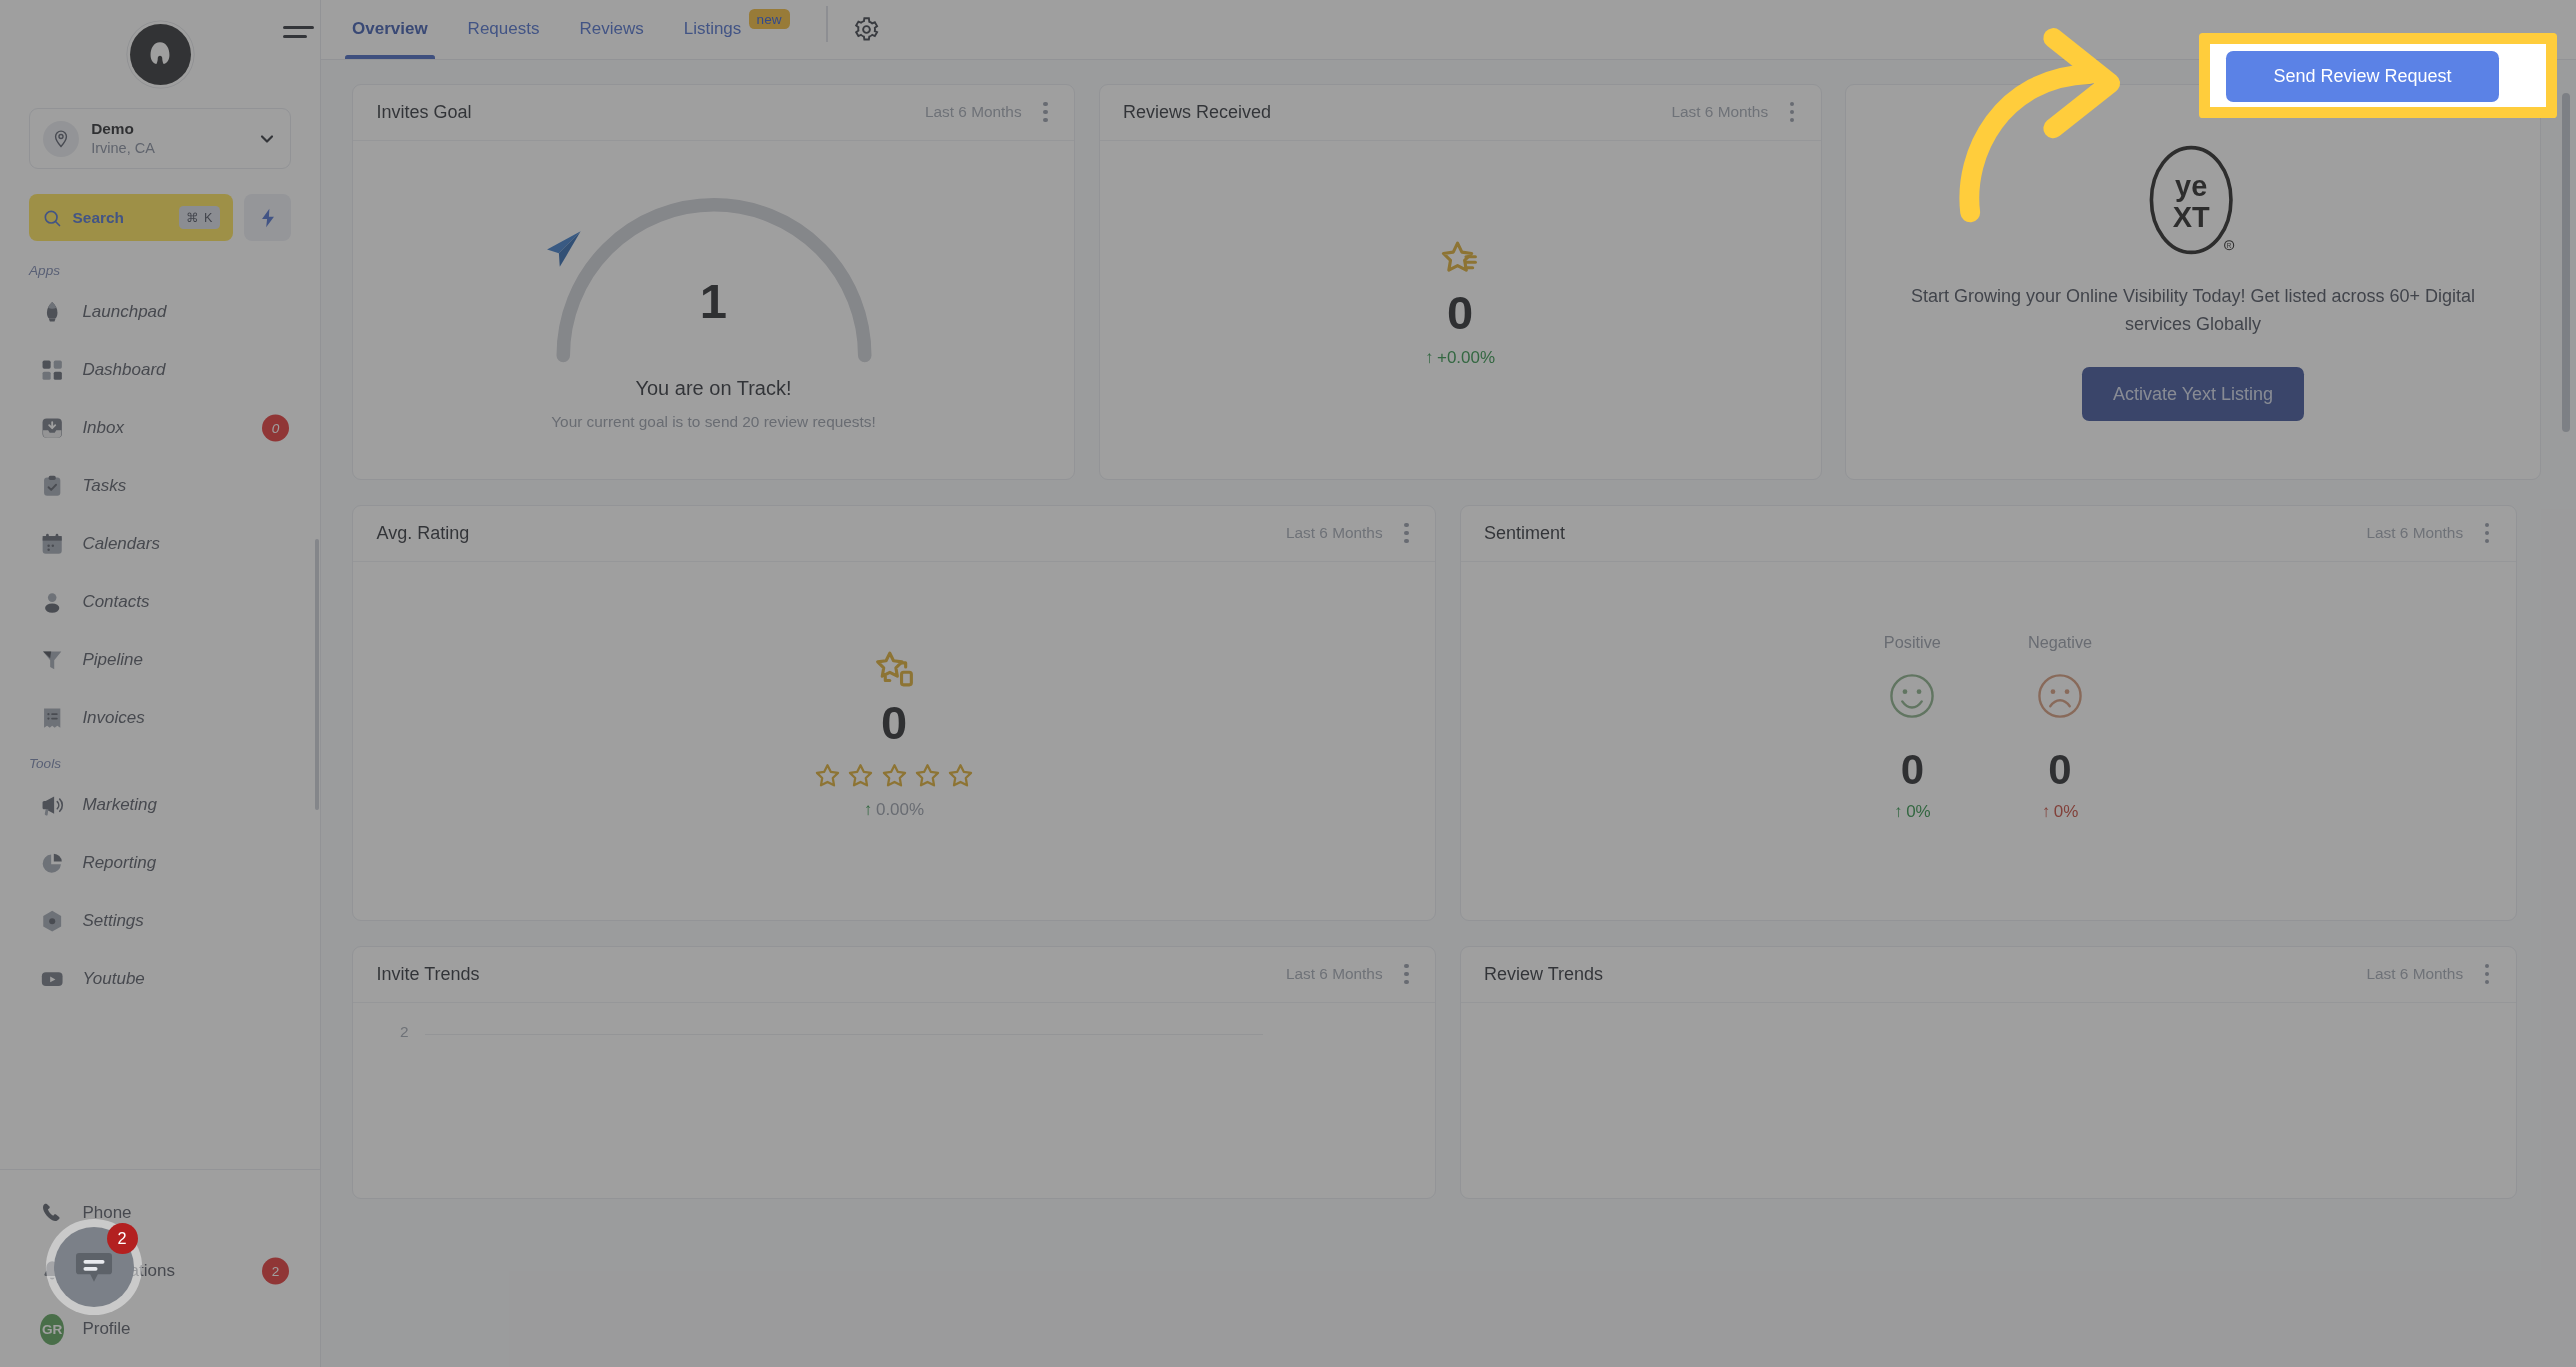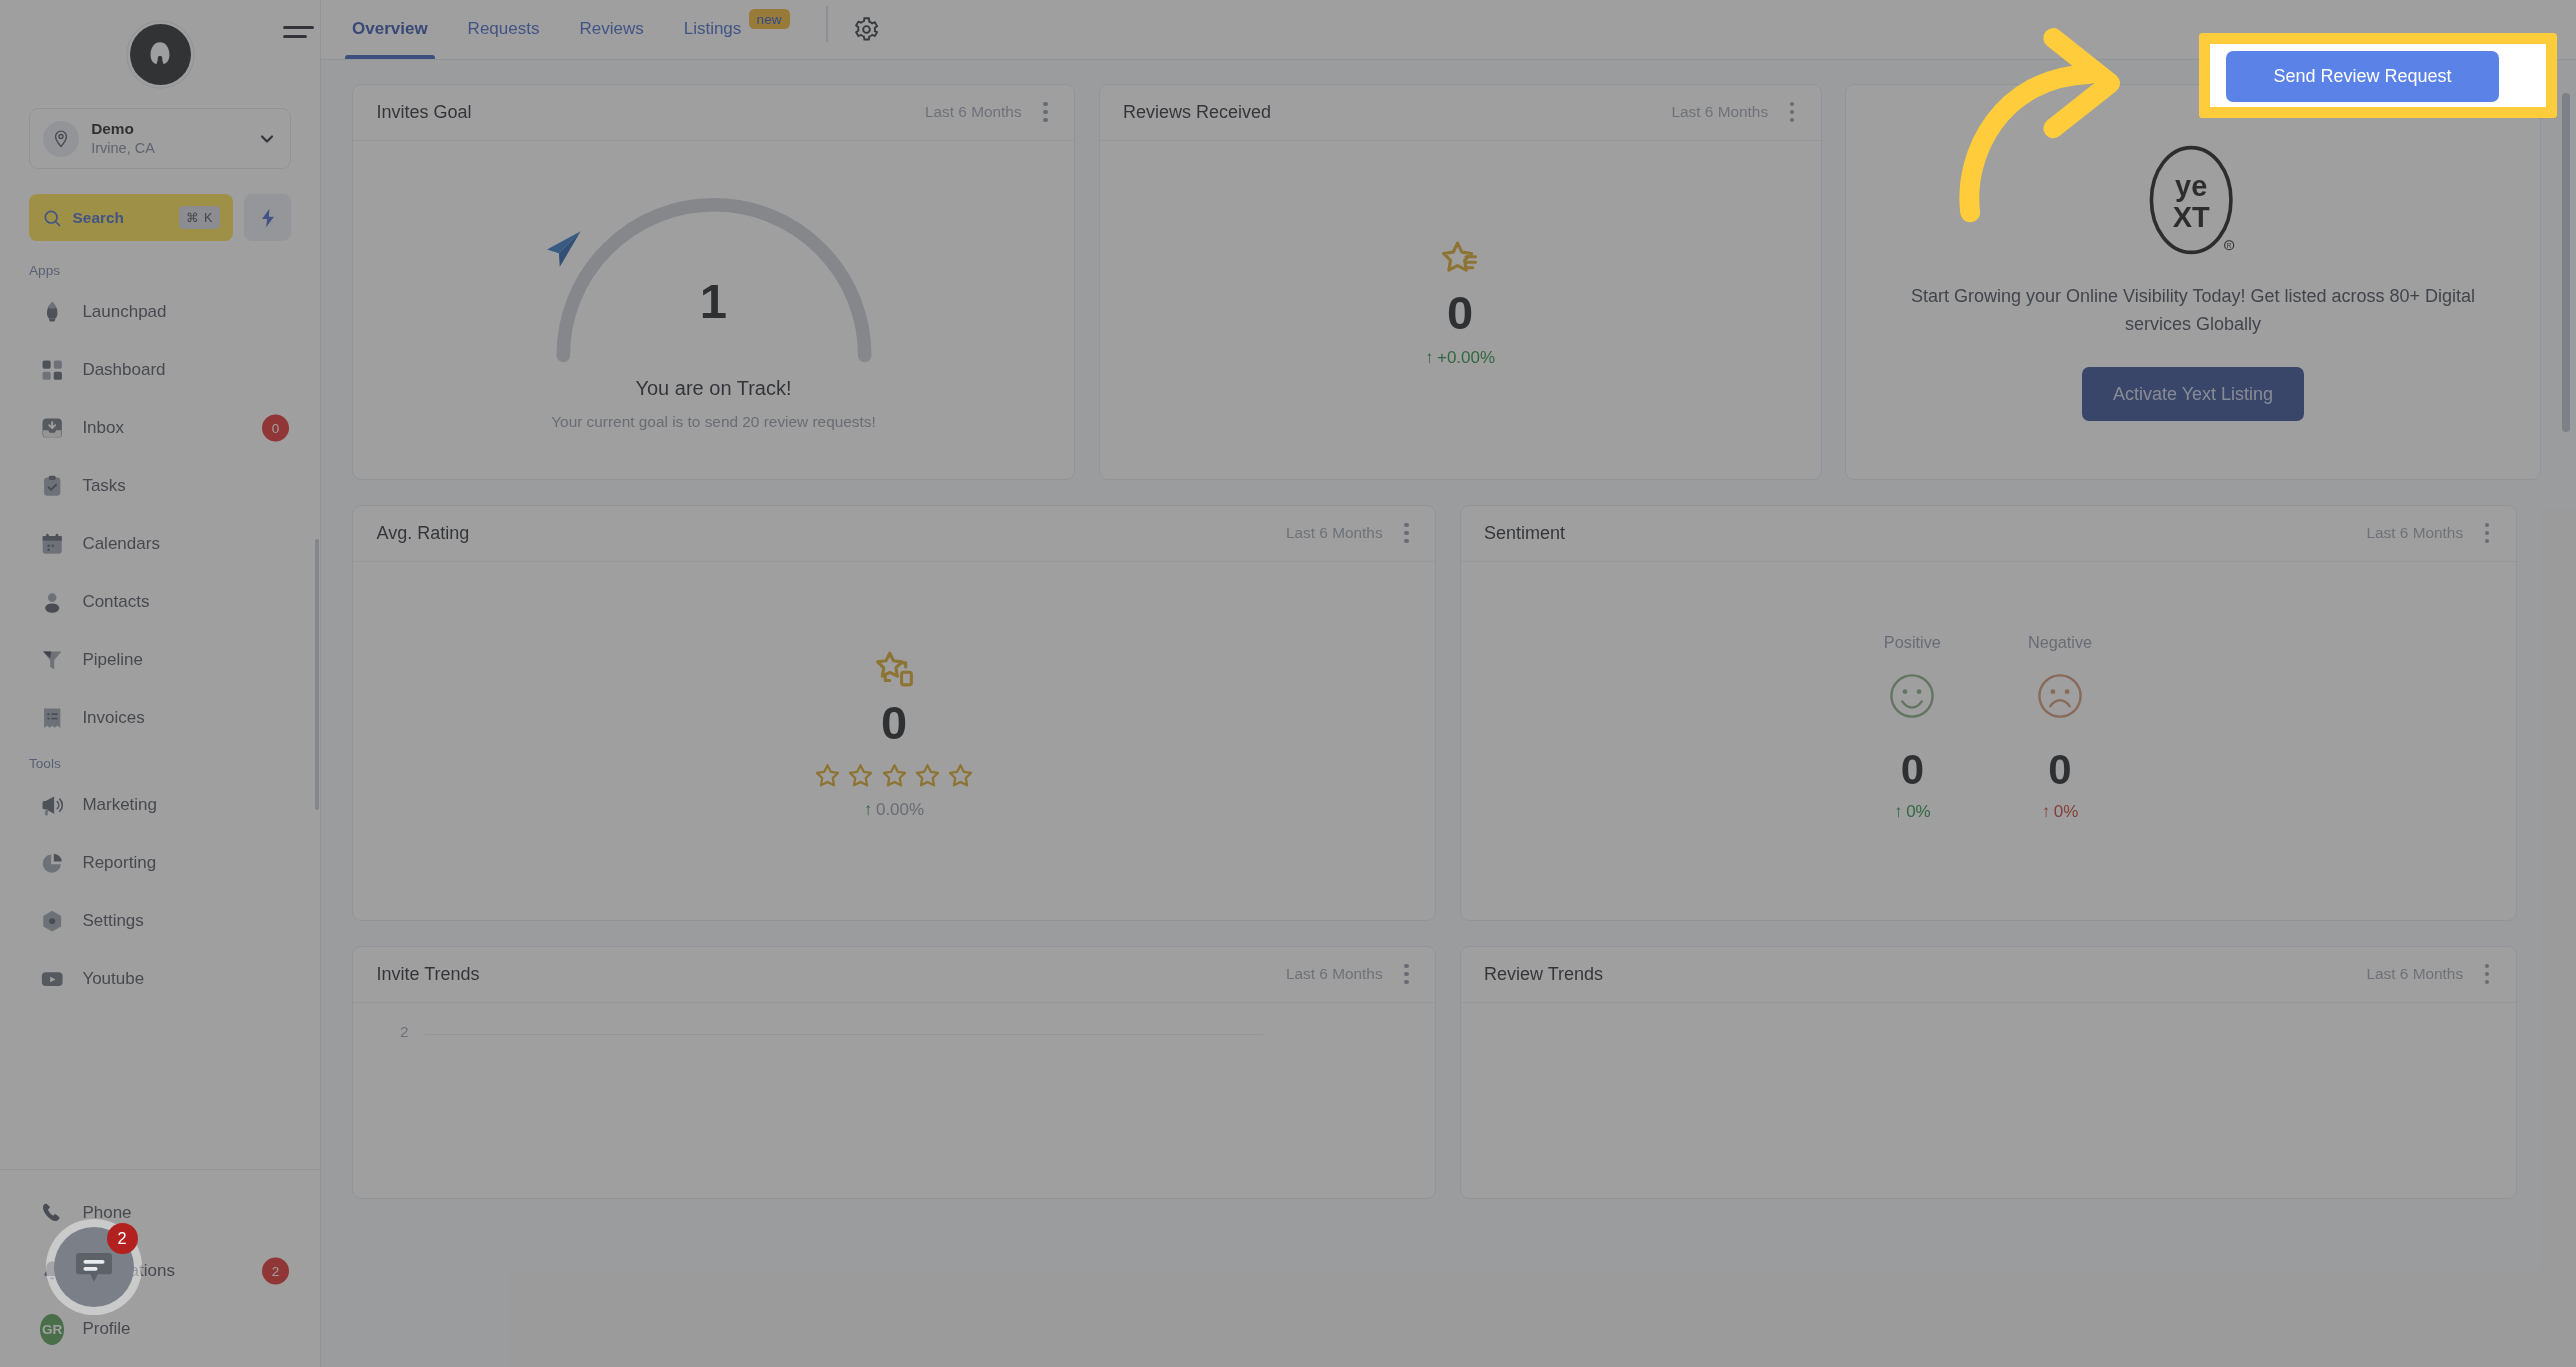--- a/index.html
+++ b/index.html
@@ -49,21 +49,21 @@
   .kbd {
     background: #d6d9e3; color: #3d4352; border-radius: 4.5px;
     font-size: 12.6px; padding: 3.6px 7.2px; letter-spacing: 0.9px; white-space: nowrap;
   }
   .bolt-box {
     width: 47px; height: 47px; border-radius: 8.1px; background: #eaecf3;
     display: flex; align-items: center; justify-content: center; flex: 0 0 auto;
   }
   .bolt-box svg { width: 22px; height: 22px; }
 
-  .nav-scroll { flex: 1 1 auto; overflow: hidden; position: relative; padding-top: 12.6px; }
+  .nav-scroll { flex: 1 1 auto; overflow: hidden; position: relative; padding-top: 12.6px; font-style: italic; }
   .nav-group-label {
     font-size: 13.6px; color: #6d7ba8; padding: 9px 29px 5.4px 29px; font-weight: 400;
   }
   .nav-item {
     display: flex; align-items: center; gap: 18px;
     height: 58px; padding: 0 29px 0 40px; cursor: pointer; position: relative;
   }
   .nav-item .ico { width: 24.4px; height: 24.4px; flex: 0 0 auto; display:flex; align-items:center; justify-content:center; }
   .nav-item .ico svg { width: 24.4px; height: 24.4px; }
   .nav-label { font-size: 17px; color: #474c58; }
@@ -526,21 +526,21 @@
       </section>
 
       <section class="yext-card" style="width:696px;height:396px;">
         <svg class="yext-logo" viewBox="0 0 104 128">
           <ellipse cx="50" cy="64" rx="44" ry="58" fill="none" stroke="#111111" stroke-width="4"></ellipse>
           <text x="50" y="60" text-anchor="middle" font-family="'Liberation Sans', sans-serif" font-size="32" font-weight="700" fill="#111111">ye</text>
           <text x="50" y="94" text-anchor="middle" font-family="'Liberation Sans', sans-serif" font-size="32" font-weight="700" fill="#111111">XT</text>
           <circle cx="92" cy="114" r="5" fill="none" stroke="#111" stroke-width="1.2"></circle>
           <text x="92" y="117" text-anchor="middle" font-size="7" fill="#111">R</text>
         </svg>
-        <p class="yext-text">Start Growing your Online Visibility Today! Get listed across 80+ Digital services Globally</p>
+        <p class="yext-text">Start Growing your Online Visibility Today! Get listed across 60+ Digital services Globally</p>
         <button class="yext-btn">Activate Yext Listing</button>
       </section>
     </div>
 
     <div class="grid-row">
 
       <section class="card" style="width:1084px;height:416px;">
         <div class="card-head">
           <span class="card-title">Avg. Rating</span>
           <span class="card-range">Last 6 Months</span>

